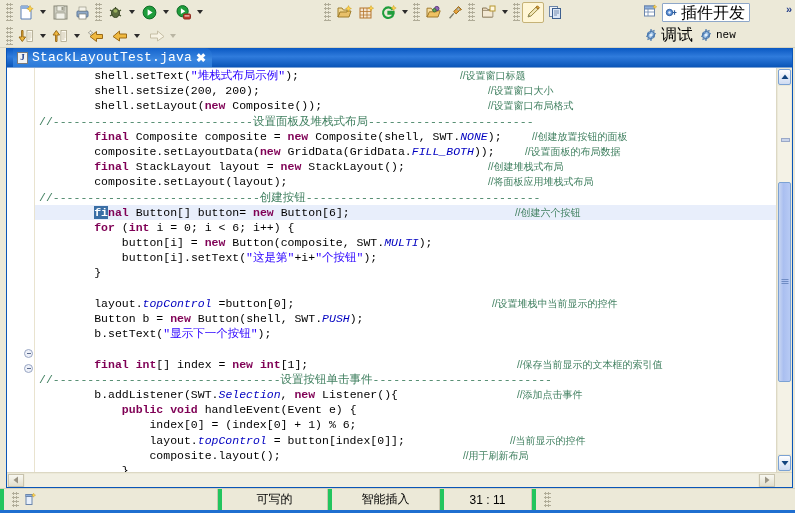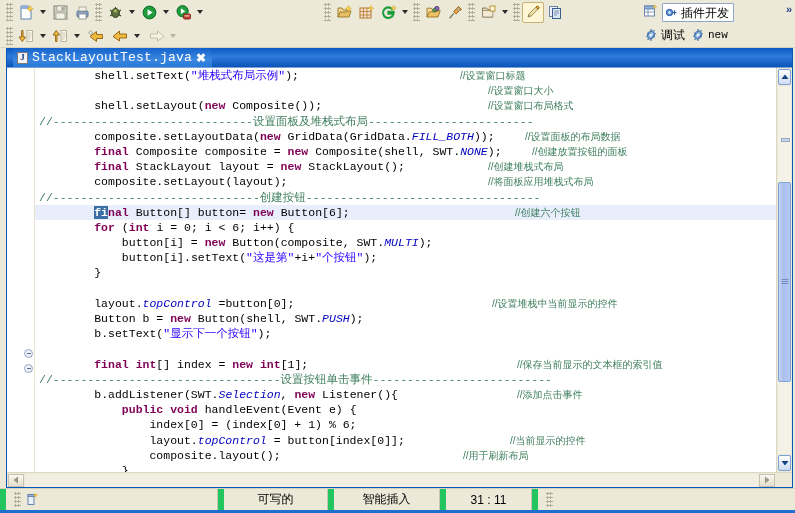--- a/index.html
+++ b/index.html
@@ -84,21 +84,21 @@
     height: 19px;
     font-size: 11px;
     color: #000;
     gap: 3px;
   }
   .persp-item.active {
     border: 1px solid #8ea7c9;
     background: #ffffff;
     border-radius: 1px;
   }
-  .persp-label { font-size: 12px; line-height: 12px; white-space: nowrap; }
+  .persp-label { font-size: 16px; line-height: 12px; white-space: nowrap; }
   .persp-label.mono { font-family: "Liberation Mono", monospace; font-size: 11px; }
   .chev-dbl {
     position: absolute; right: 3px; top: 3px;
     font-size: 11px; font-weight: bold; color: #27408b;
     font-family: "Liberation Sans", sans-serif;
   }
 
   
   .editor-frame {
     flex: 1 1 auto;
@@ -288,21 +288,21 @@
     background: #ece9d8;
     display: flex; align-items: stretch;
     border-top: 1px solid #d6d2bd;
     font-size: 12px;
     color: #000;
   }
   .st-cell {
     display: flex; align-items: center;
     padding: 4px 8px;
     border-right: 1px solid #c9c5b0;
-    border-left: 6px solid #22c55e;
+    border-left: 4px solid #22c55e;
   }
   .st-cell.grow { flex: 1 1 auto; border-right: none; }
   .st-first { width: 218px; flex: 0 0 218px; }
   .st-rw { width: 110px; flex: 0 0 110px; justify-content: center; }
   .st-ins { width: 112px; flex: 0 0 112px; justify-content: center; }
   .st-pos { width: 92px; flex: 0 0 92px; justify-content: center; }
   .st-grip {
     width: 7px; height: 16px;
     background-image: radial-gradient(circle at 1.5px 1.5px, #b0ac98 1px, transparent 1.2px);
     background-size: 3px 4px;
@@ -618,25 +618,25 @@
 
       <div class="gutter-marker"></div>
 
       <div class="fold-col">
         <span class="fold-mark" style="top:281px"></span>
         <span class="fold-mark" style="top:296px"></span>
       </div>
 
       <div class="code-area" id="code-area">
           <div class="code-line"><span>        <span class="plain">shell</span>.<span class="plain">setText</span>(<span class="str">"堆栈式布局示例"</span>);</span><span class="comment-right" style="left: 425px;">//设置窗口标题</span></div>
-          <div class="code-line"><span class="comment-right" style="left: 453px;">//设置窗口大小</span></div>
+          <div class="code-line"><span>        <span class="plain">shell</span>.<span class="plain">setSize</span>(200, 200);</span><span class="comment-right" style="left: 453px;">//设置窗口大小</span></div>
           <div class="code-line"><span>        <span class="plain">shell</span>.<span class="plain">setLayout</span>(<span class="kw">new</span> <span class="plain">Composite</span>());</span><span class="comment-right" style="left: 453px;">//设置窗口布局格式</span></div>
           <div class="code-line"><span><span class="cmt">//-----------------------------设置面板及堆栈式布局------------------------</span></span></div>
+          <div class="code-line"><span>        <span class="kw">final</span> <span class="plain">Composite</span> <span class="plain">composite</span> = <span class="kw">new</span> <span class="plain">Composite</span>(<span class="plain">shell</span>, <span class="plain">SWT</span>.<span class="stat">NONE</span>);</span><span class="comment-right" style="left: 497px;">//创建放置按钮的面板</span></div>
           <div class="code-line"><span>        <span class="plain">composite</span>.<span class="plain">setLayoutData</span>(<span class="kw">new</span> <span class="plain">GridData</span>(<span class="plain">GridData</span>.<span class="stat">FILL_BOTH</span>));</span><span class="comment-right" style="left: 490px;">//设置面板的布局数据</span></div>
-          <div class="code-line"><span>        <span class="kw">final</span> <span class="plain">Composite</span> <span class="plain">composite</span> = <span class="kw">new</span> <span class="plain">Composite</span>(<span class="plain">shell</span>, <span class="plain">SWT</span>.<span class="stat">NONE</span>);</span><span class="comment-right" style="left: 497px;">//创建放置按钮的面板</span></div>
           <div class="code-line"><span>        <span class="kw">final</span> <span class="plain">StackLayout</span> <span class="plain">layout</span> = <span class="kw">new</span> <span class="plain">StackLayout</span>();</span><span class="comment-right" style="left: 453px;">//创建堆栈式布局</span></div>
           <div class="code-line"><span>        <span class="plain">composite</span>.<span class="plain">setLayout</span>(<span class="plain">layout</span>);</span><span class="comment-right" style="left: 453px;">//将面板应用堆栈式布局</span></div>
           <div class="code-line"><span><span class="cmt">//------------------------------创建按钮----------------------------------</span></span></div>
           <div class="code-line hl"><span>        <span class="kw"><span class="sel">fi</span>nal</span> <span class="plain">Button</span>[] <span class="plain">button</span>= <span class="kw">new</span> <span class="plain">Button</span>[6];</span><span class="comment-right" style="left: 480px;">//创建六个按钮</span></div>
           <div class="code-line"><span>        <span class="kw">for</span> (<span class="kw">int</span> <span class="plain">i</span> = 0; <span class="plain">i</span> &lt; 6; <span class="plain">i</span>++) {</span></div>
           <div class="code-line"><span>            <span class="plain">button</span>[<span class="plain">i</span>] = <span class="kw">new</span> <span class="plain">Button</span>(<span class="plain">composite</span>, <span class="plain">SWT</span>.<span class="stat">MULTI</span>);</span></div>
           <div class="code-line"><span>            <span class="plain">button</span>[<span class="plain">i</span>].<span class="plain">setText</span>(<span class="str">"这是第"</span>+<span class="plain">i</span>+<span class="str">"个按钮"</span>);</span></div>
           <div class="code-line"><span>        }</span></div>
           <div class="code-line"><span></span></div>
           <div class="code-line"><span>        <span class="plain">layout</span>.<span class="fld">topControl</span> =<span class="plain">button</span>[0];</span><span class="comment-right" style="left: 457px;">//设置堆栈中当前显示的控件</span></div>

